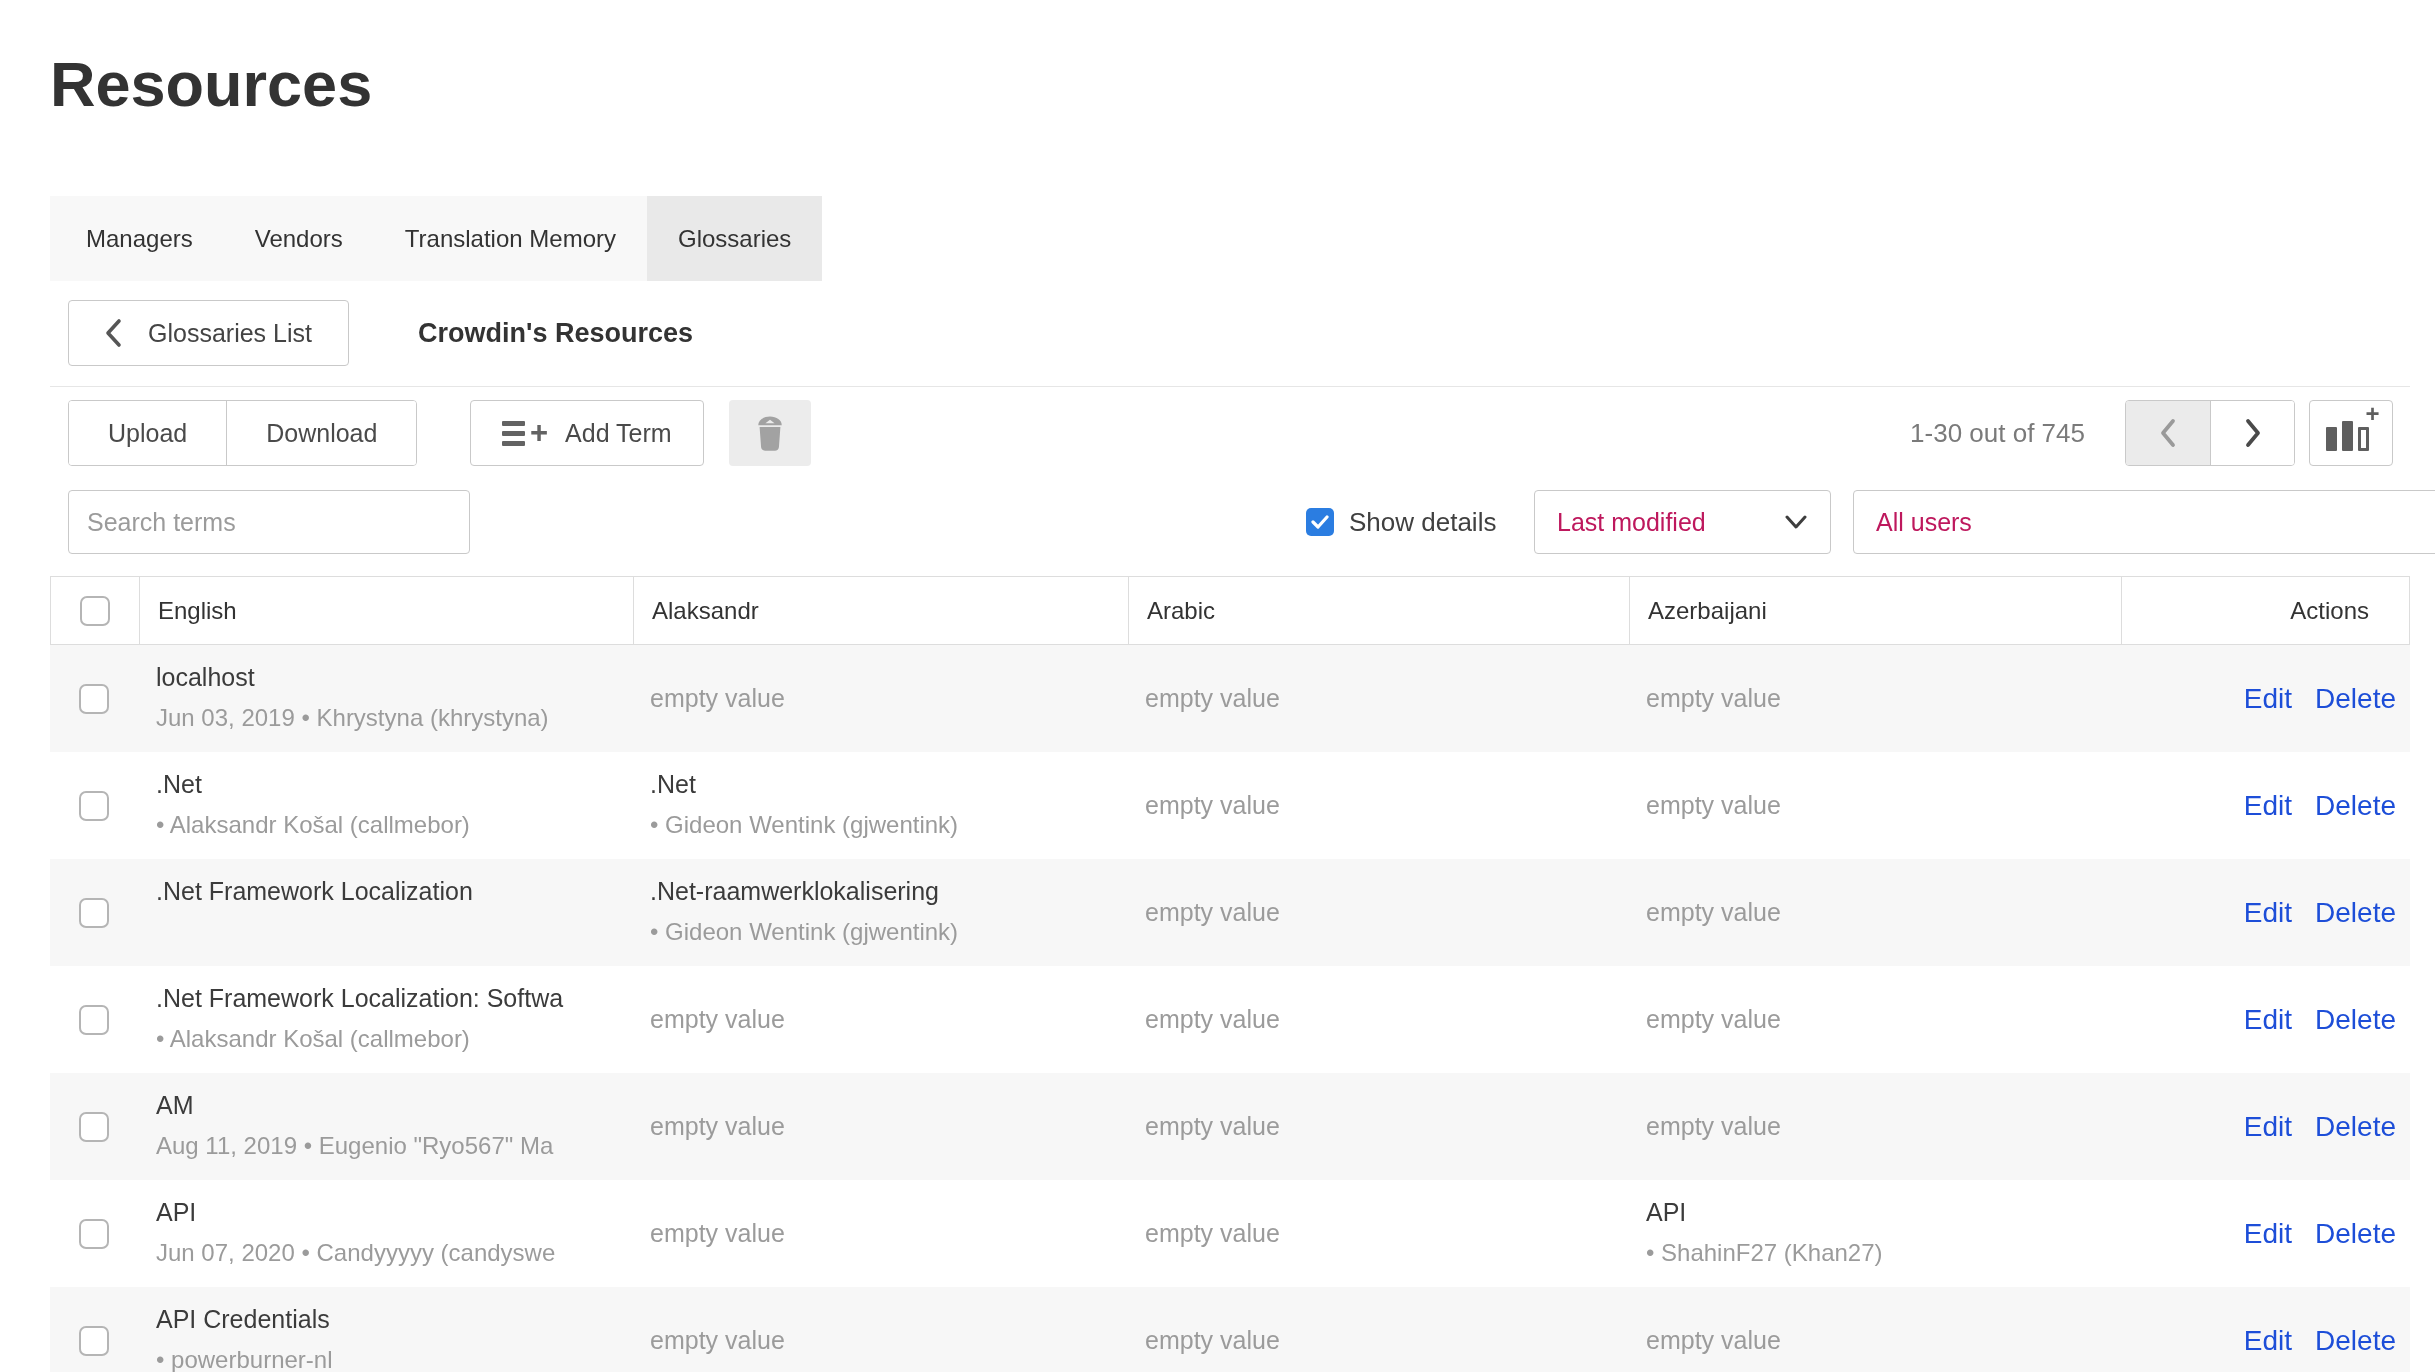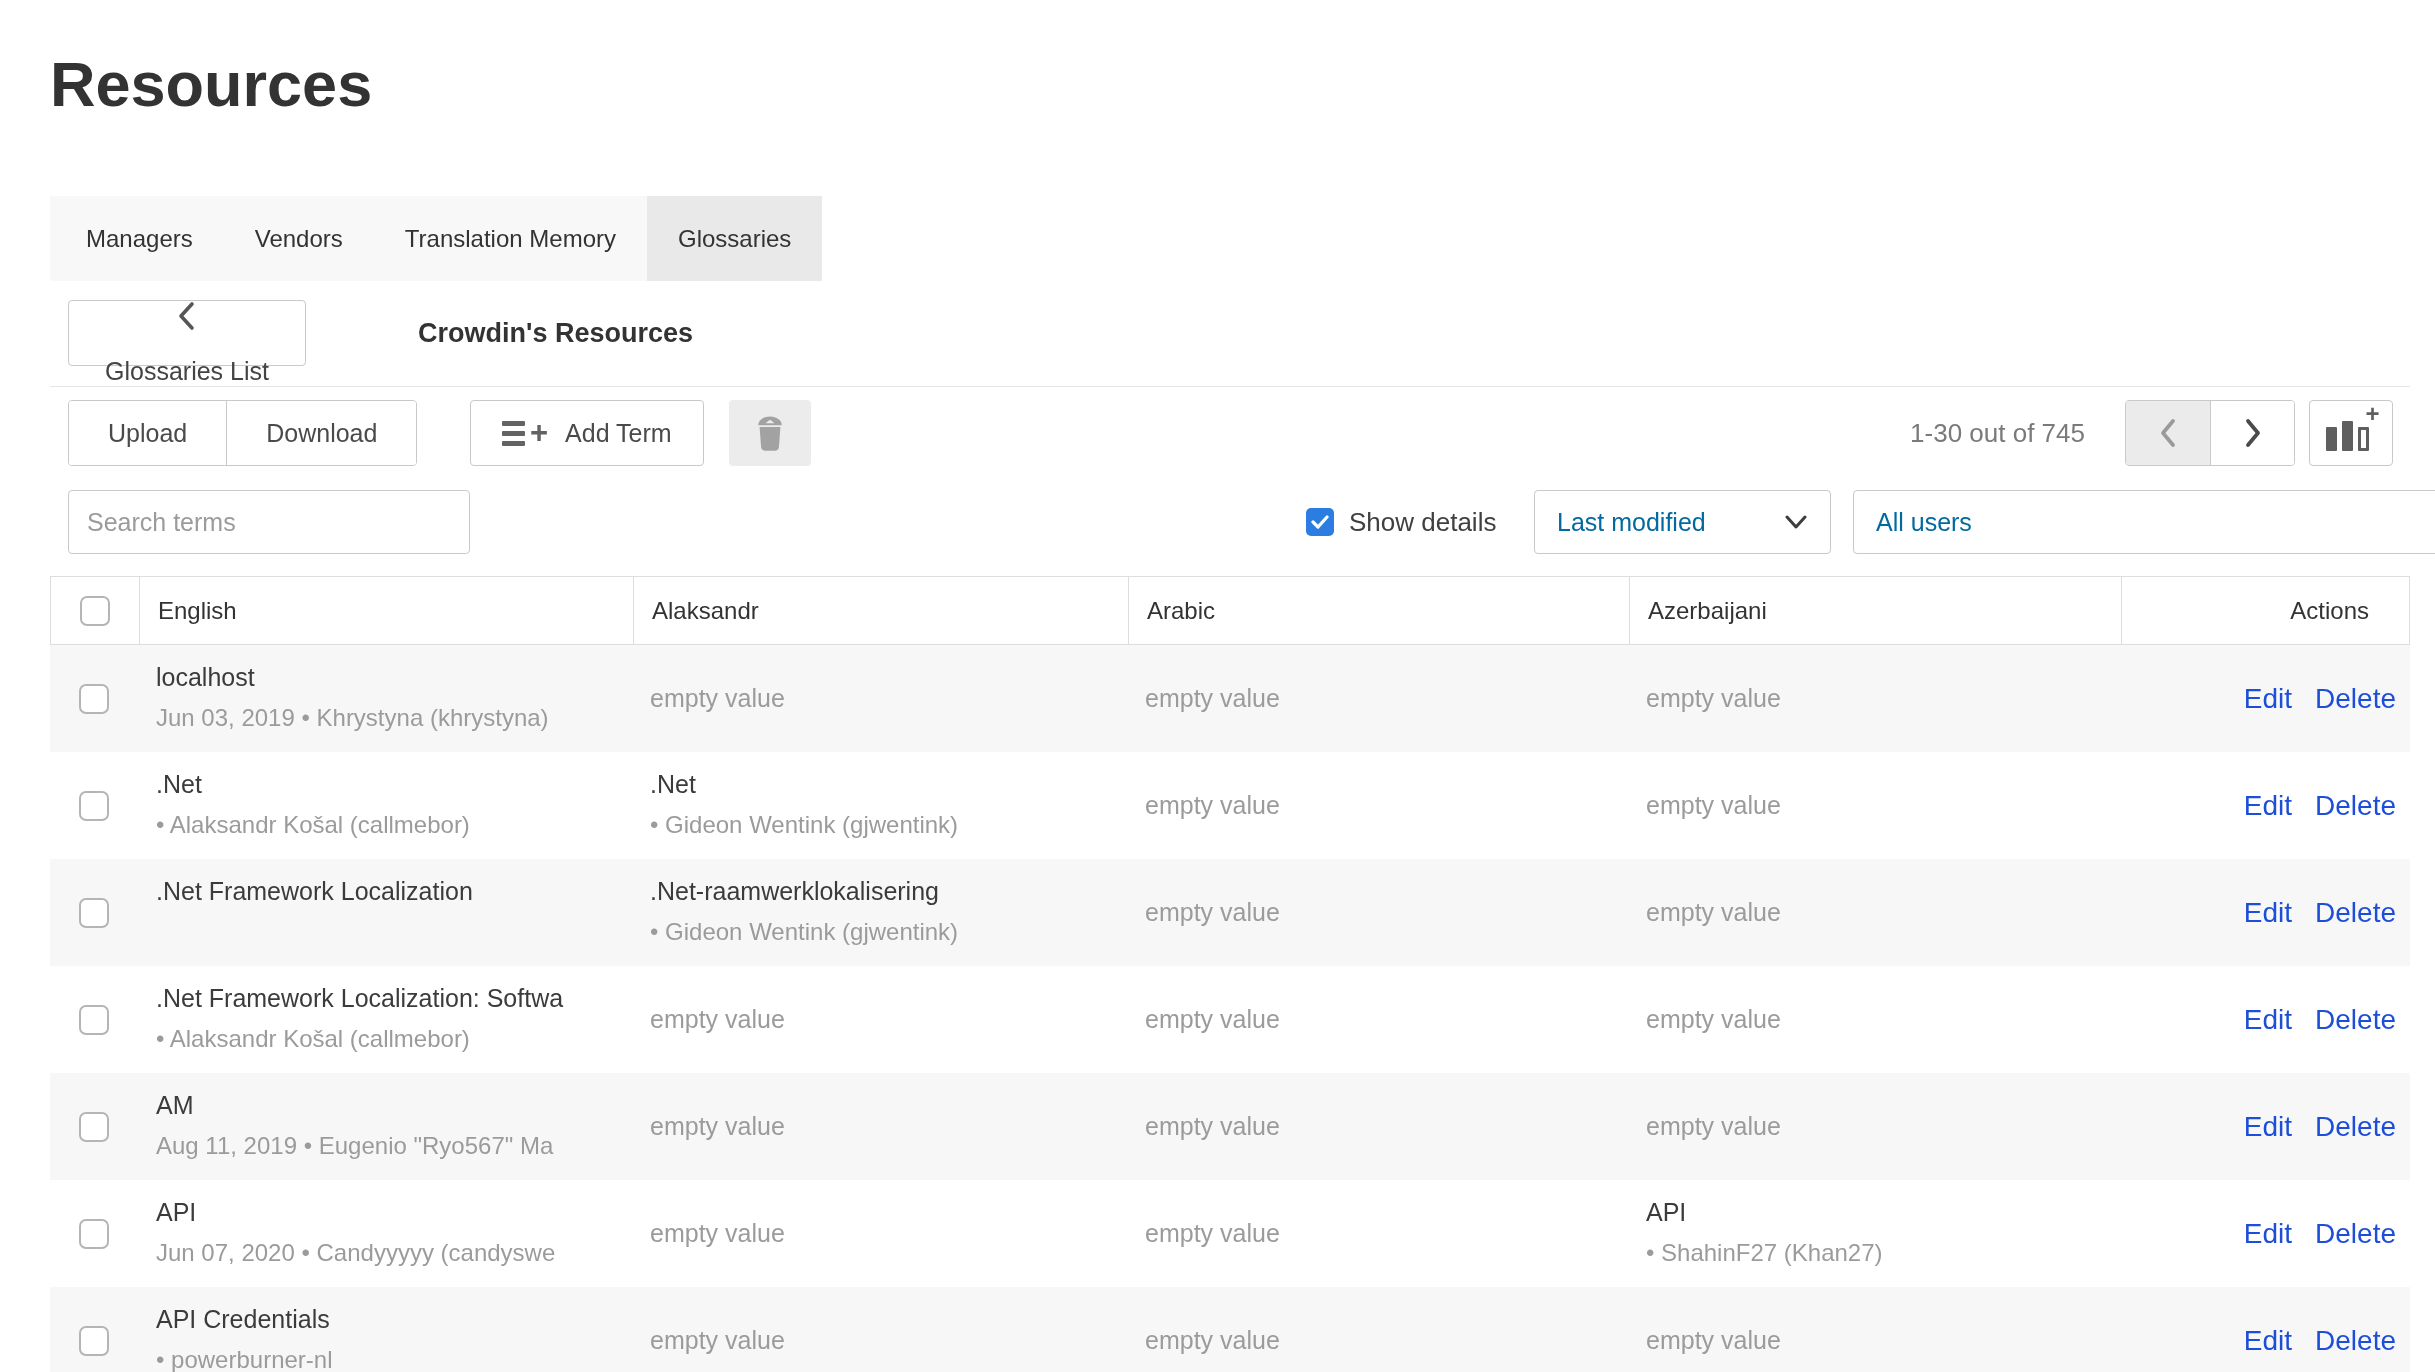--- a/index.html
+++ b/index.html
@@ -27,21 +27,21 @@
     font-size: 24px; color: #333; cursor: pointer; white-space: nowrap;
   }
   .tab.active { background: #e9e9e9; }
   .tab-gap { width: 18px; background: #fff; }
 
   
   .back-btn {
     position: absolute; left: 68px; top: 300px; height: 66px;
     display: inline-flex; align-items: center; gap: 26px; padding: 0 36px;
     background: #fff; border: 1px solid #c9c9c9; border-radius: 4px;
-    font-size: 25px; color: #444; cursor: pointer; flex-direction: column;
+    font-size: 25px; color: #444; cursor: pointer;
   }
   .crumb-title {
     position: absolute; left: 418px; top: 300px; height: 66px;
     display: flex; align-items: center; font-size: 27px; font-weight: 700; color: #333;
   }
   .divider { position: absolute; left: 50px; top: 386px; width: 2360px; height: 1px; background: #e6e6e6; }
 
   
   .btn { background: #fff; border: 1px solid #c9c9c9; border-radius: 4px; font-size: 25px; color: #4a4a4a; cursor: pointer; font-family: inherit; }
   .btn-group {
@@ -100,21 +100,21 @@
   .checkbox-on {
     width: 28px; height: 28px; border-radius: 5px; background: #2b7de1;
     display: flex; align-items: center; justify-content: center; cursor: pointer; flex: none;
   }
   .show-details label { font-size: 26px; color: #404040; }
   .select-box {
     position: absolute; top: 490px; height: 64px; background: #fff;
     border: 1px solid #c9c9c9; border-radius: 4px;
     display: flex; align-items: center; padding: 0 22px; cursor: pointer;
   }
-  .select-box .sel-label { flex: 1; font-size: 25px; color: #0369a1; }
+  .select-box .sel-label { flex: 1; font-size: 25px; color: #be185d; }
   .sort-select { left: 1534px; width: 297px; }
   .users-select { left: 1853px; width: 644px; }
   .tri-down { width: 0; height: 0; border-left: 9px solid transparent; border-right: 9px solid transparent; border-top: 11px solid #8a8a8a; }
 
   
   .gtable { position: absolute; left: 50px; top: 576px; width: 2360px; }
   .thead { display: flex; height: 69px; background: #fff; border: 1px solid #ddd; }
   .th { display: flex; align-items: center; height: 100%; font-size: 24px; color: #333; padding-left: 18px; }
   .th + .th { border-left: 1px solid #ddd; }
   .th.c-act { justify-content: flex-end; padding-right: 40px; padding-left: 0; }

